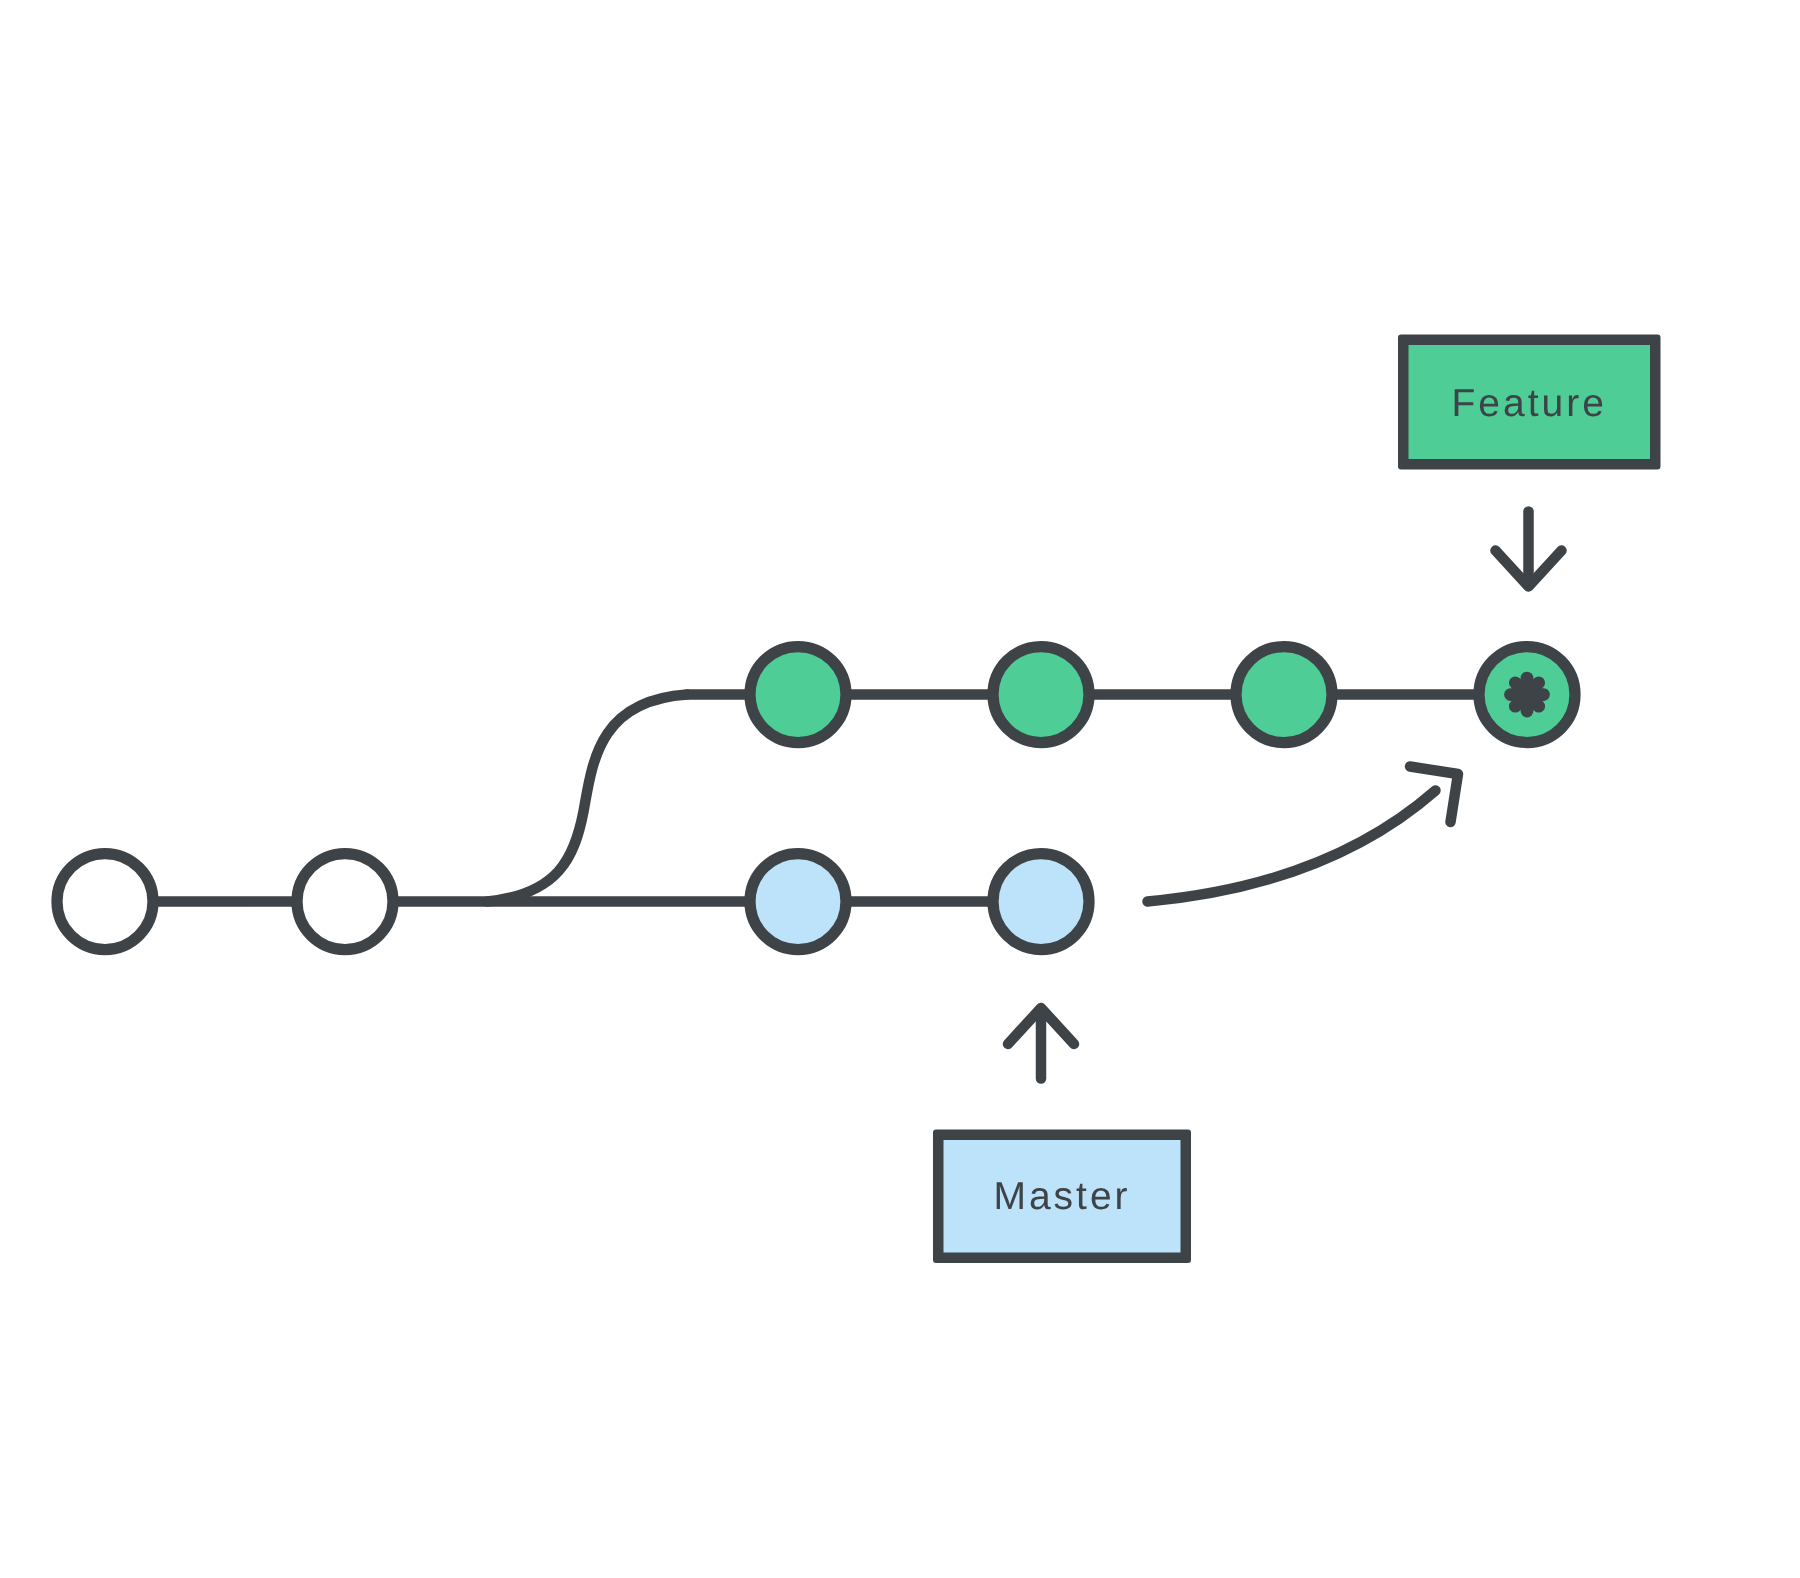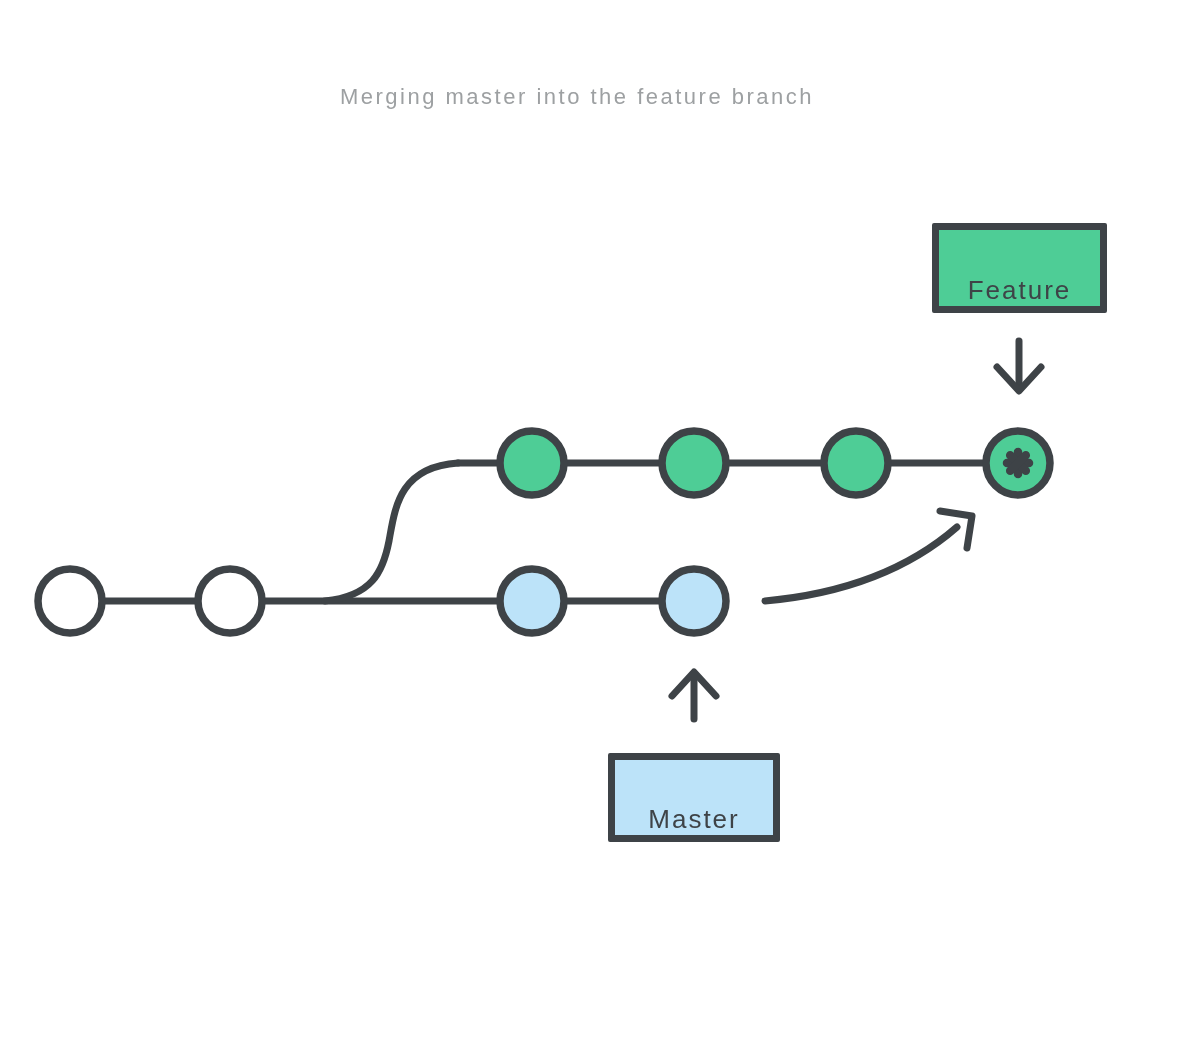--- a/index.html
+++ b/index.html
@@ -52,36 +52,36 @@
   .asterisk line {
     stroke: var(--stroke);
     stroke-width: 8.5;
     stroke-linecap: round;
   }
   .branch-box {
     position: absolute;
     border: 7px solid var(--stroke);
     border-radius: 2px;
     display: flex;
-    align-items: flex-end;
+    align-items: center;
     justify-content: center;
   }
   .branch-box span {
     font-size: 26px;
     letter-spacing: 2px;
     color: var(--stroke);
     font-weight: 500;
   }
   .feature-box {
     left: 932px; top: 223px;
     width: 175px; height: 90px;
     background: var(--feature-fill);
   }
   .master-box {
-    left: 608px; top: 753px;
+    left: 622px; top: 753px;
     width: 172px; height: 89px;
     background: var(--master-fill);
   }
   .legend {
     position: absolute;
     left: 450px; top: 938px;
     height: 38px;
     display: flex;
     align-items: center;
     gap: 24px;
@@ -92,21 +92,20 @@
     color: var(--stroke);
     font-weight: 500;
     white-space: nowrap;
   }
 </style>
 </head>
 <body>
 
 <div class="canvas">
 
-  <div class="diagram-title">Merging master into the feature branch</div>
 
   <svg class="graph" width="1200" height="1052" viewBox="0 0 1200 1052">
 
     <line class="edge" x1="70" y1="601" x2="694" y2="601"></line>
     <path class="edge" d="M 325 601 C 372 596 383 572 389 541 C 395 508 399 467 458 463"></path>
     <line class="edge" x1="458" y1="463" x2="1018" y2="463"></line>
 
     <path class="edge" d="M 765 601 Q 885 590 957 527"></path>
     <path class="edge" d="M 940 511 L 972 516 L 967 548"></path>
 

